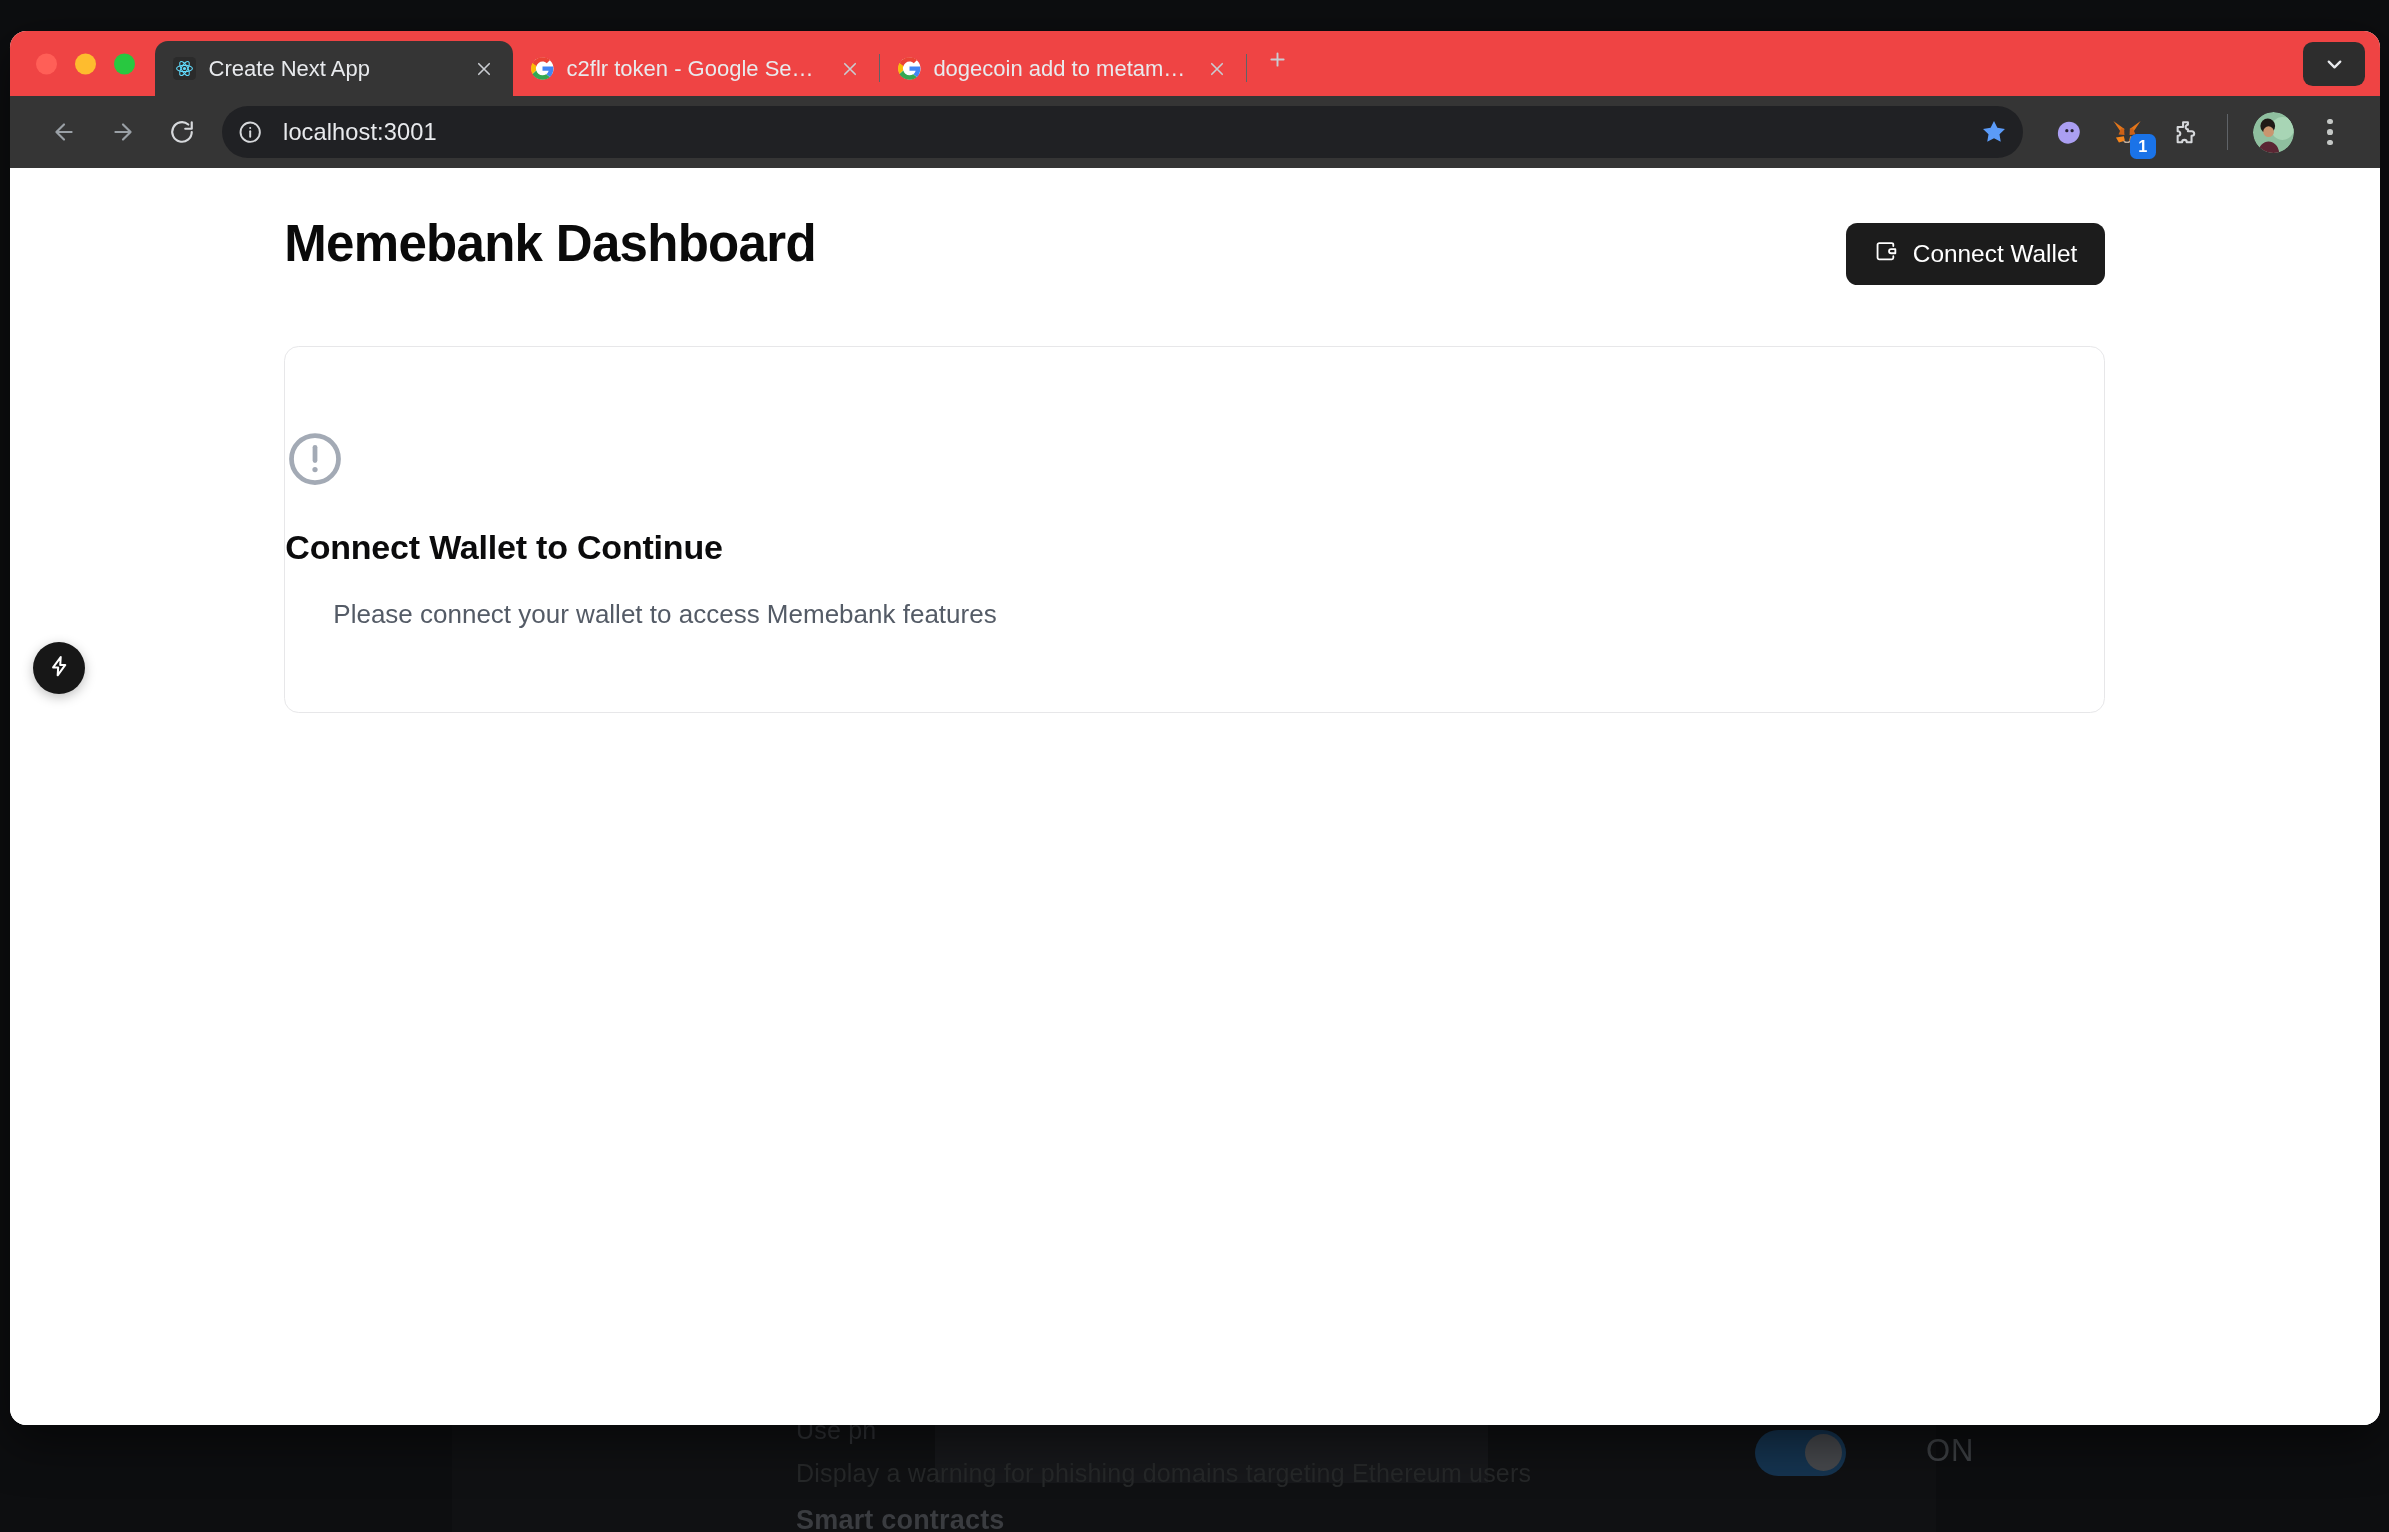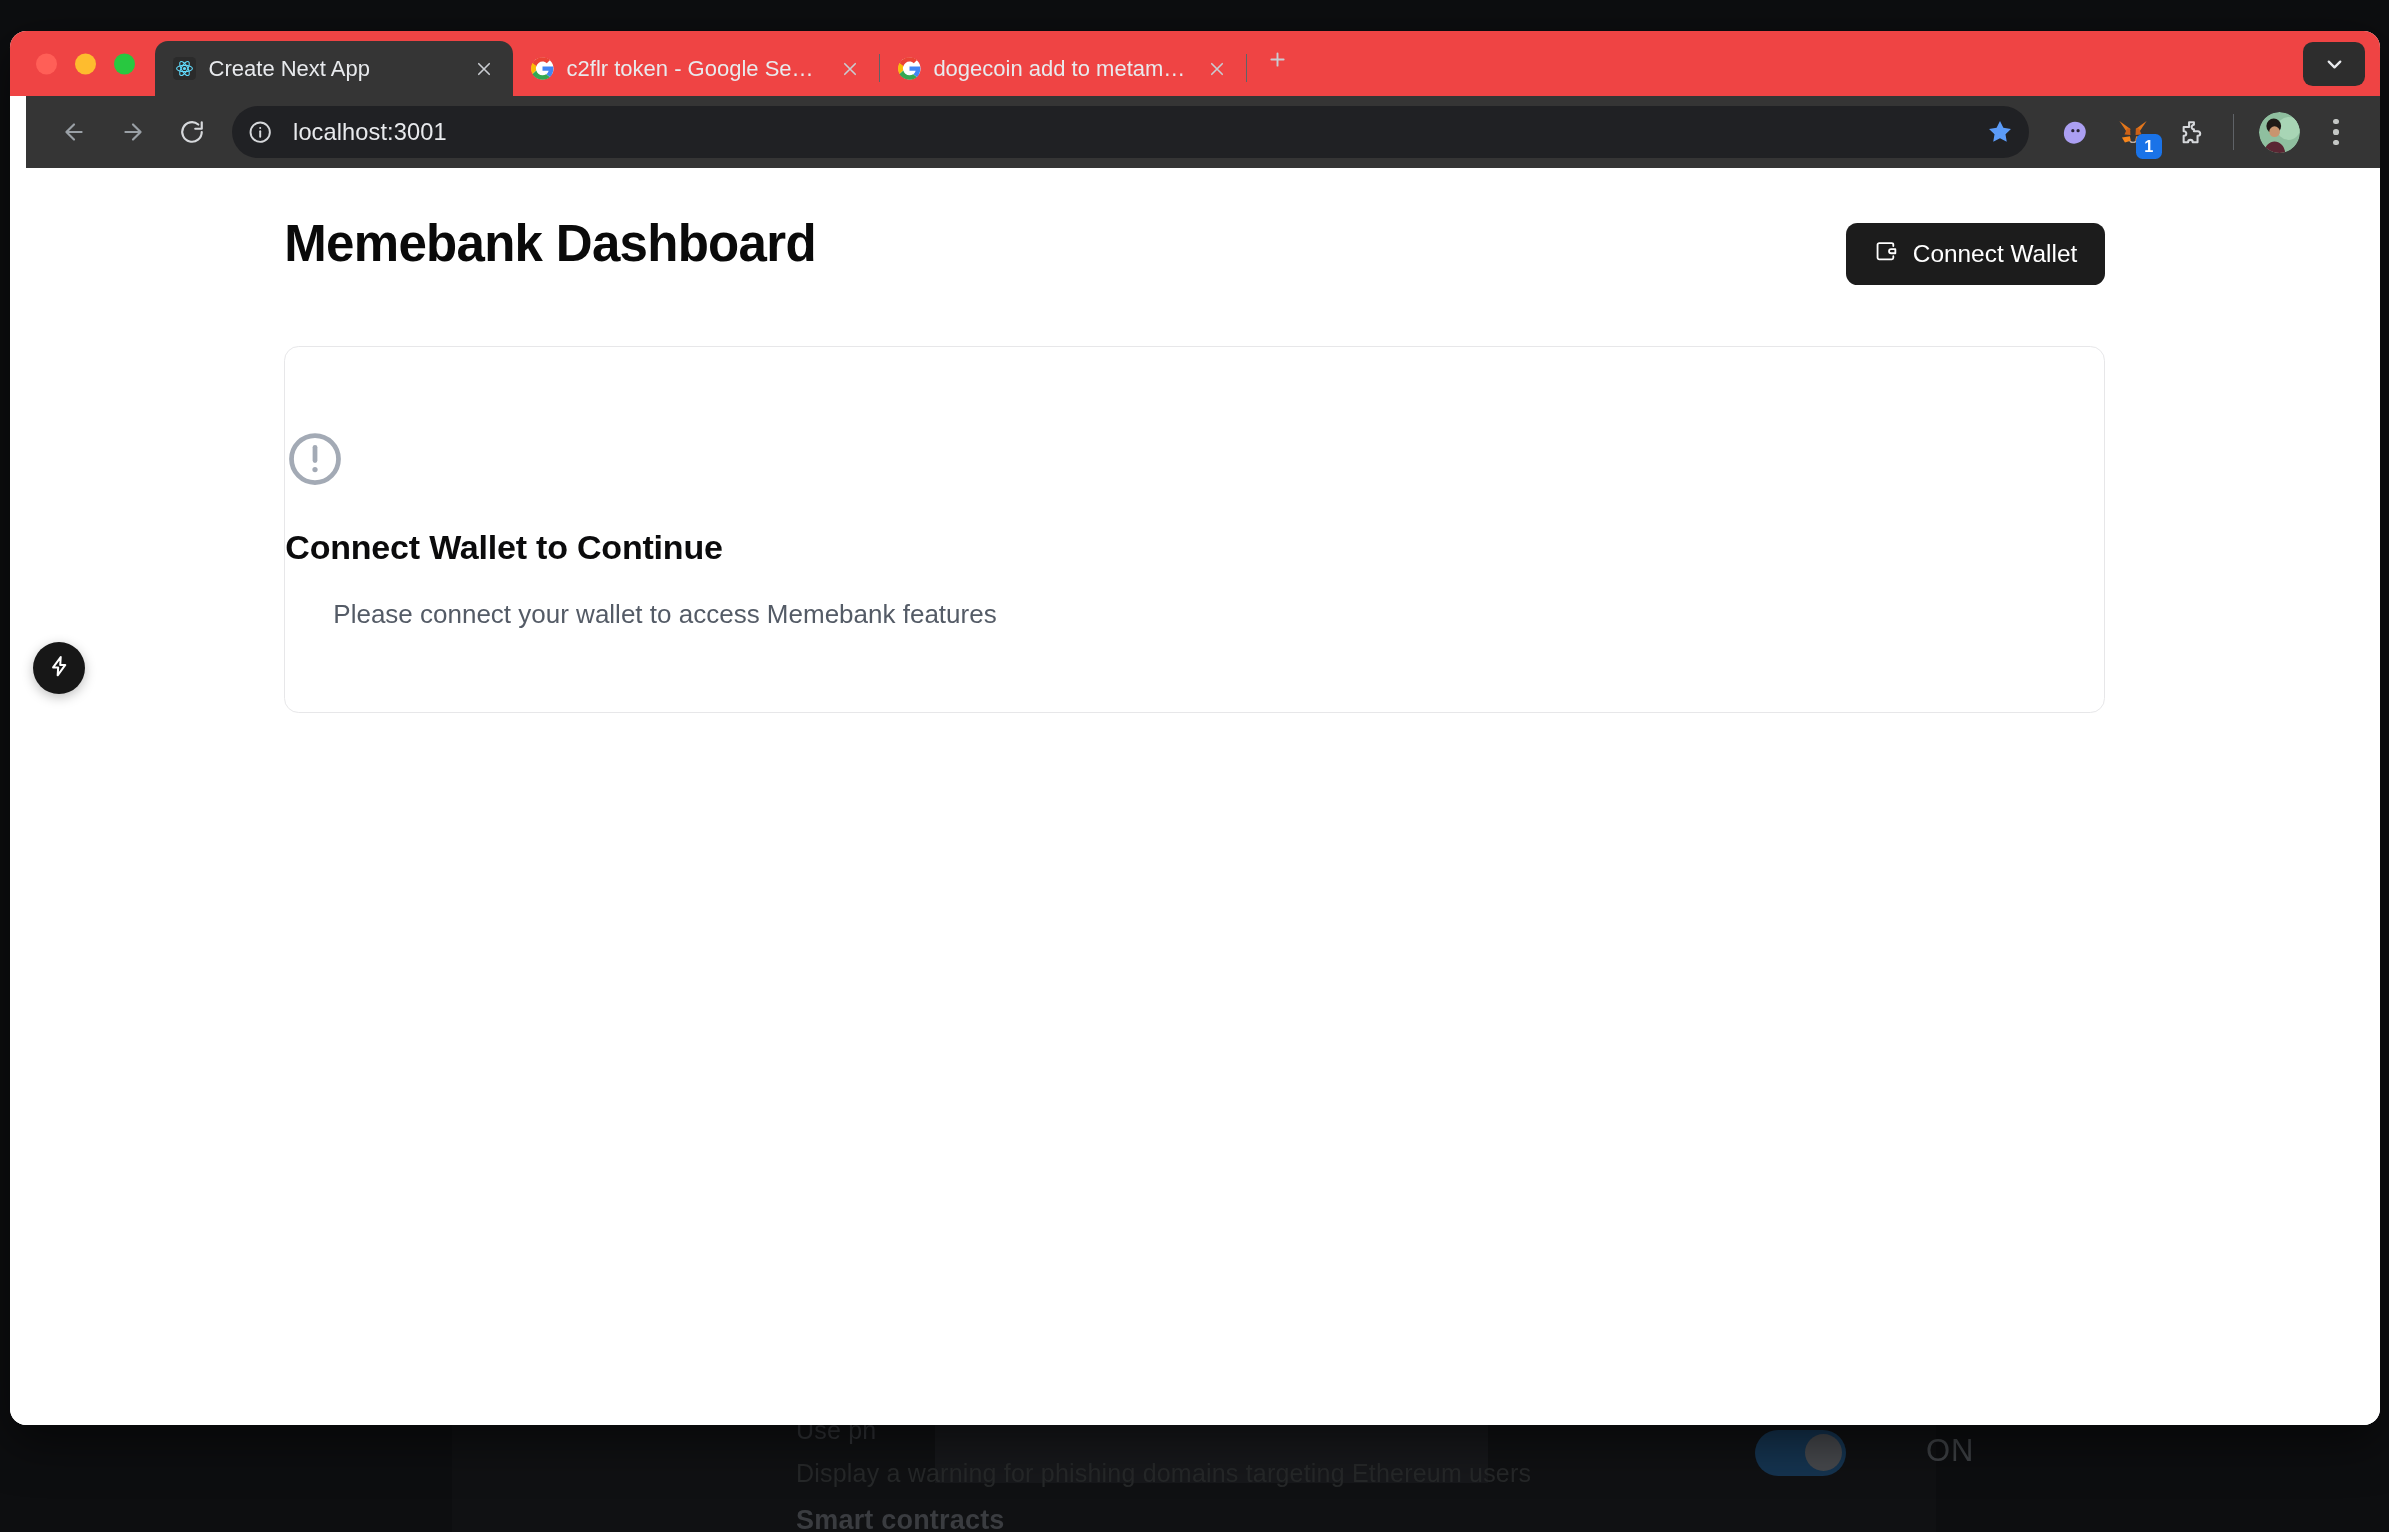--- a/index.html
+++ b/index.html
@@ -114,21 +114,21 @@
     position:absolute; right:14.6px; top:11.4px;
     width:62px; height:44px; border-radius:9.8px;
     background:#2d2d2d;
     display:flex; align-items:center; justify-content:center;
   }
 
   
   .toolbar {
     height:72px; background:#353535;
     display:flex; align-items:center;
-    padding:0 21px; gap:4.9px; position:relative;margin-left:16px;
+    padding:0 27px; gap:4.9px; position:relative;
   }
   .navbtn {
     width:54px; height:54px; border-radius:50%;
     display:flex; align-items:center; justify-content:center;
     flex:0 0 54px;
   }
   .omnibox {
     flex:1; height:52px; margin:0 13px 0 8.1px;
     background:#202124; border-radius:26px;
     display:flex; align-items:center; padding:0 6.5px 0 8.1px;

